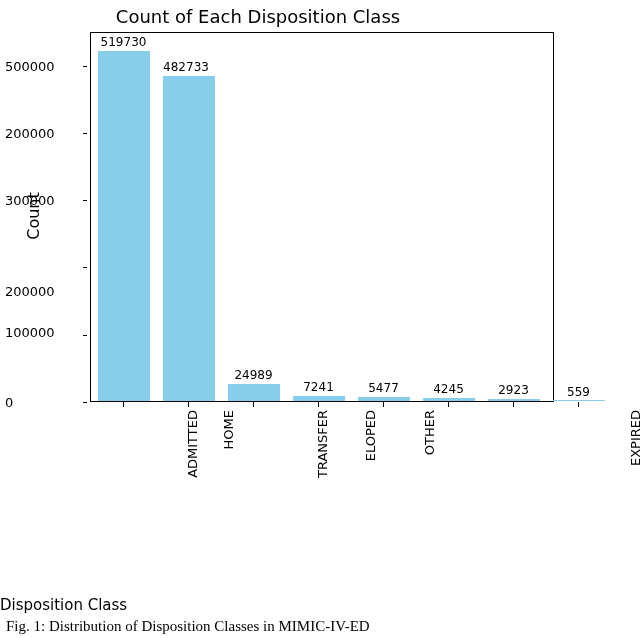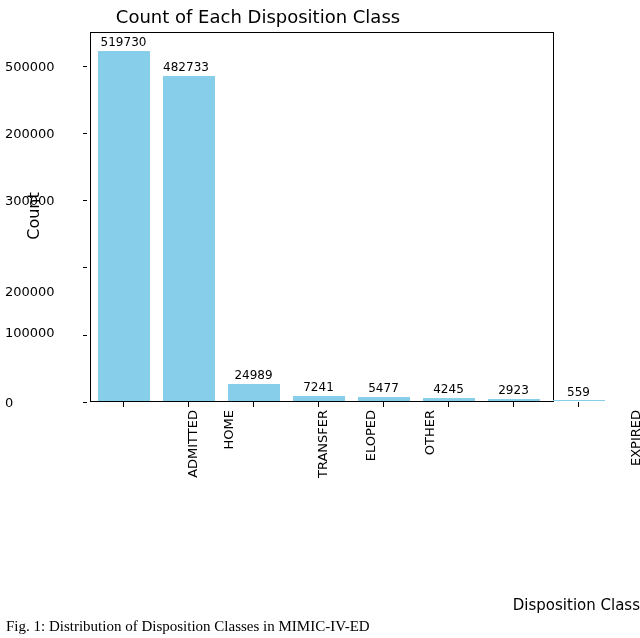--- a/index.html
+++ b/index.html
@@ -88,21 +88,21 @@
     left: 10px;
     top: 216px;
     transform: translateY(-50%) rotate(-90deg);
     font-size: 16px;
   }
   .xlabel {
     position: absolute;
     top: 596px;
     left: 0;
     width: 640px;
-    text-align: right;
+    text-align: left;
     font-size: 15px;
   }
   .caption {
     position: absolute;
     top: 618px;
     left: 6px;
     font-family: "Times New Roman", Times, serif;
     font-size: 15px;
     white-space: nowrap;
     overflow: hidden;

